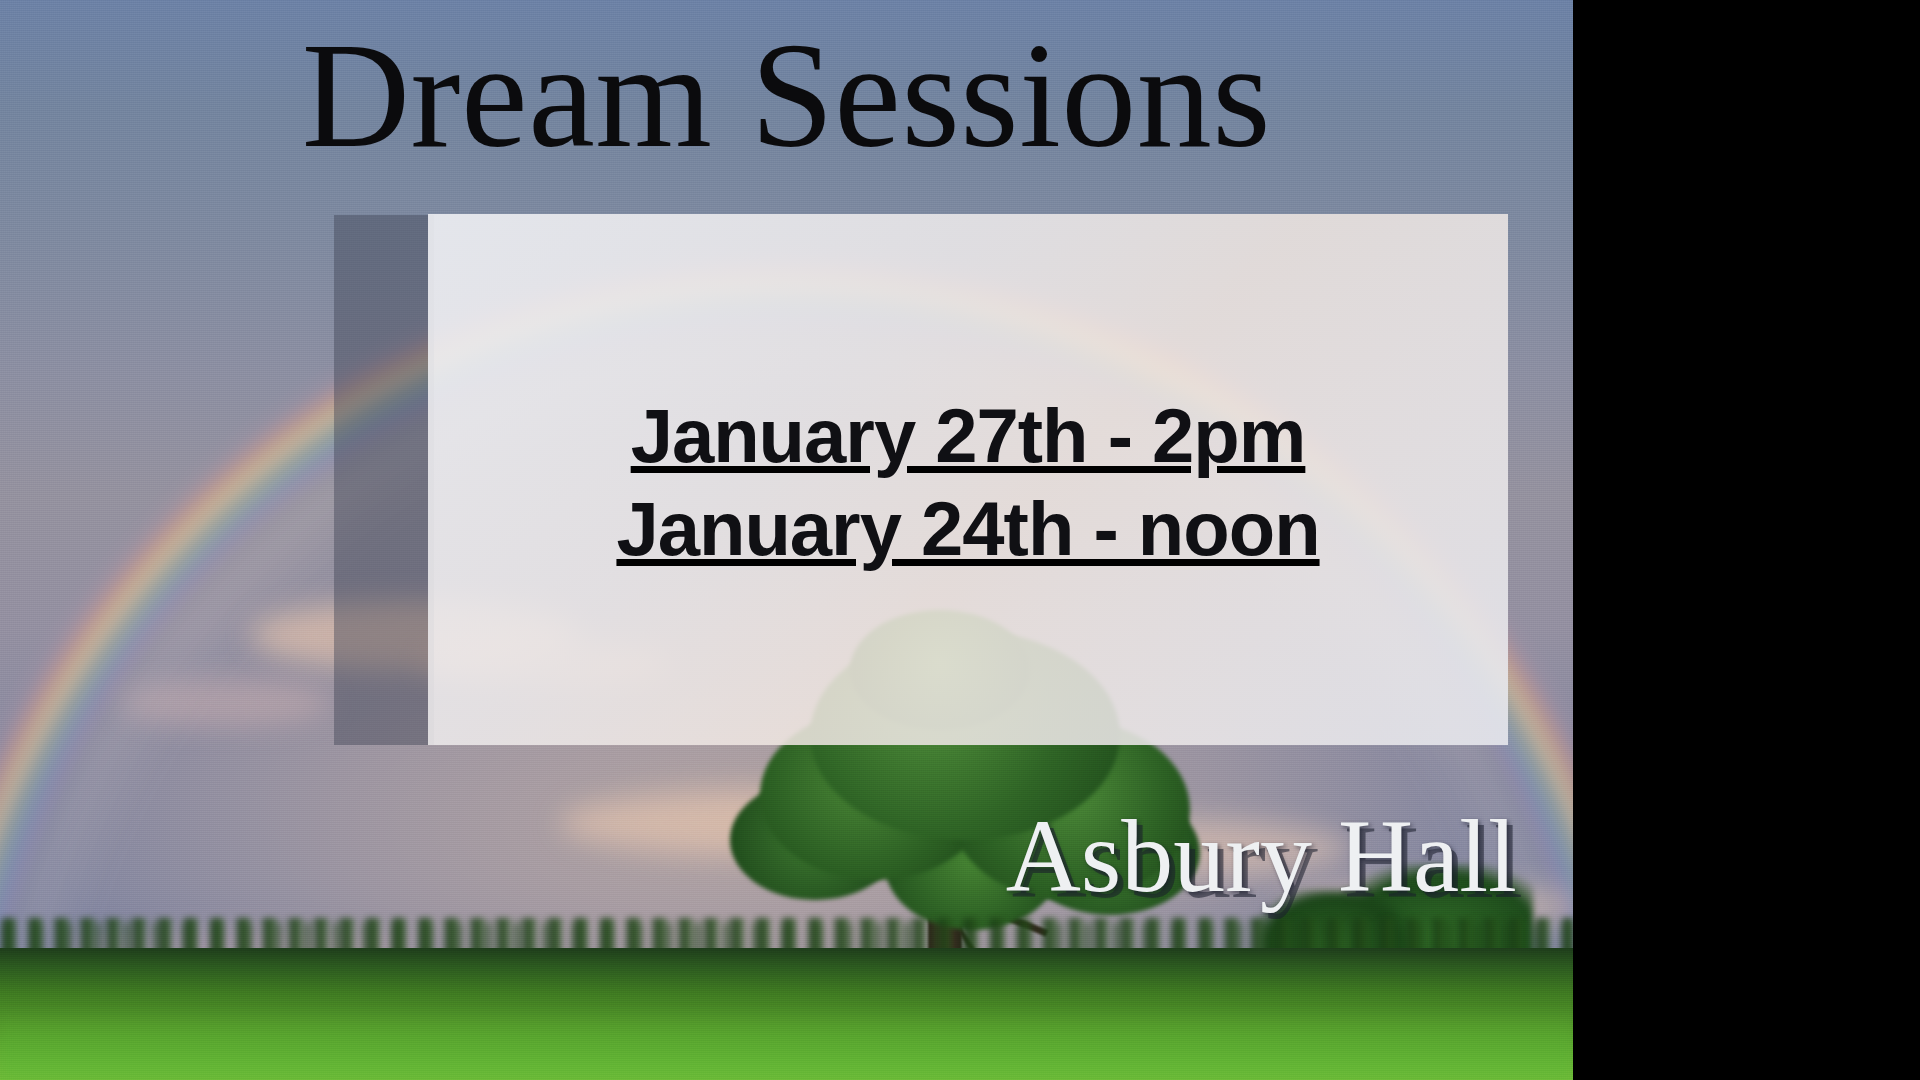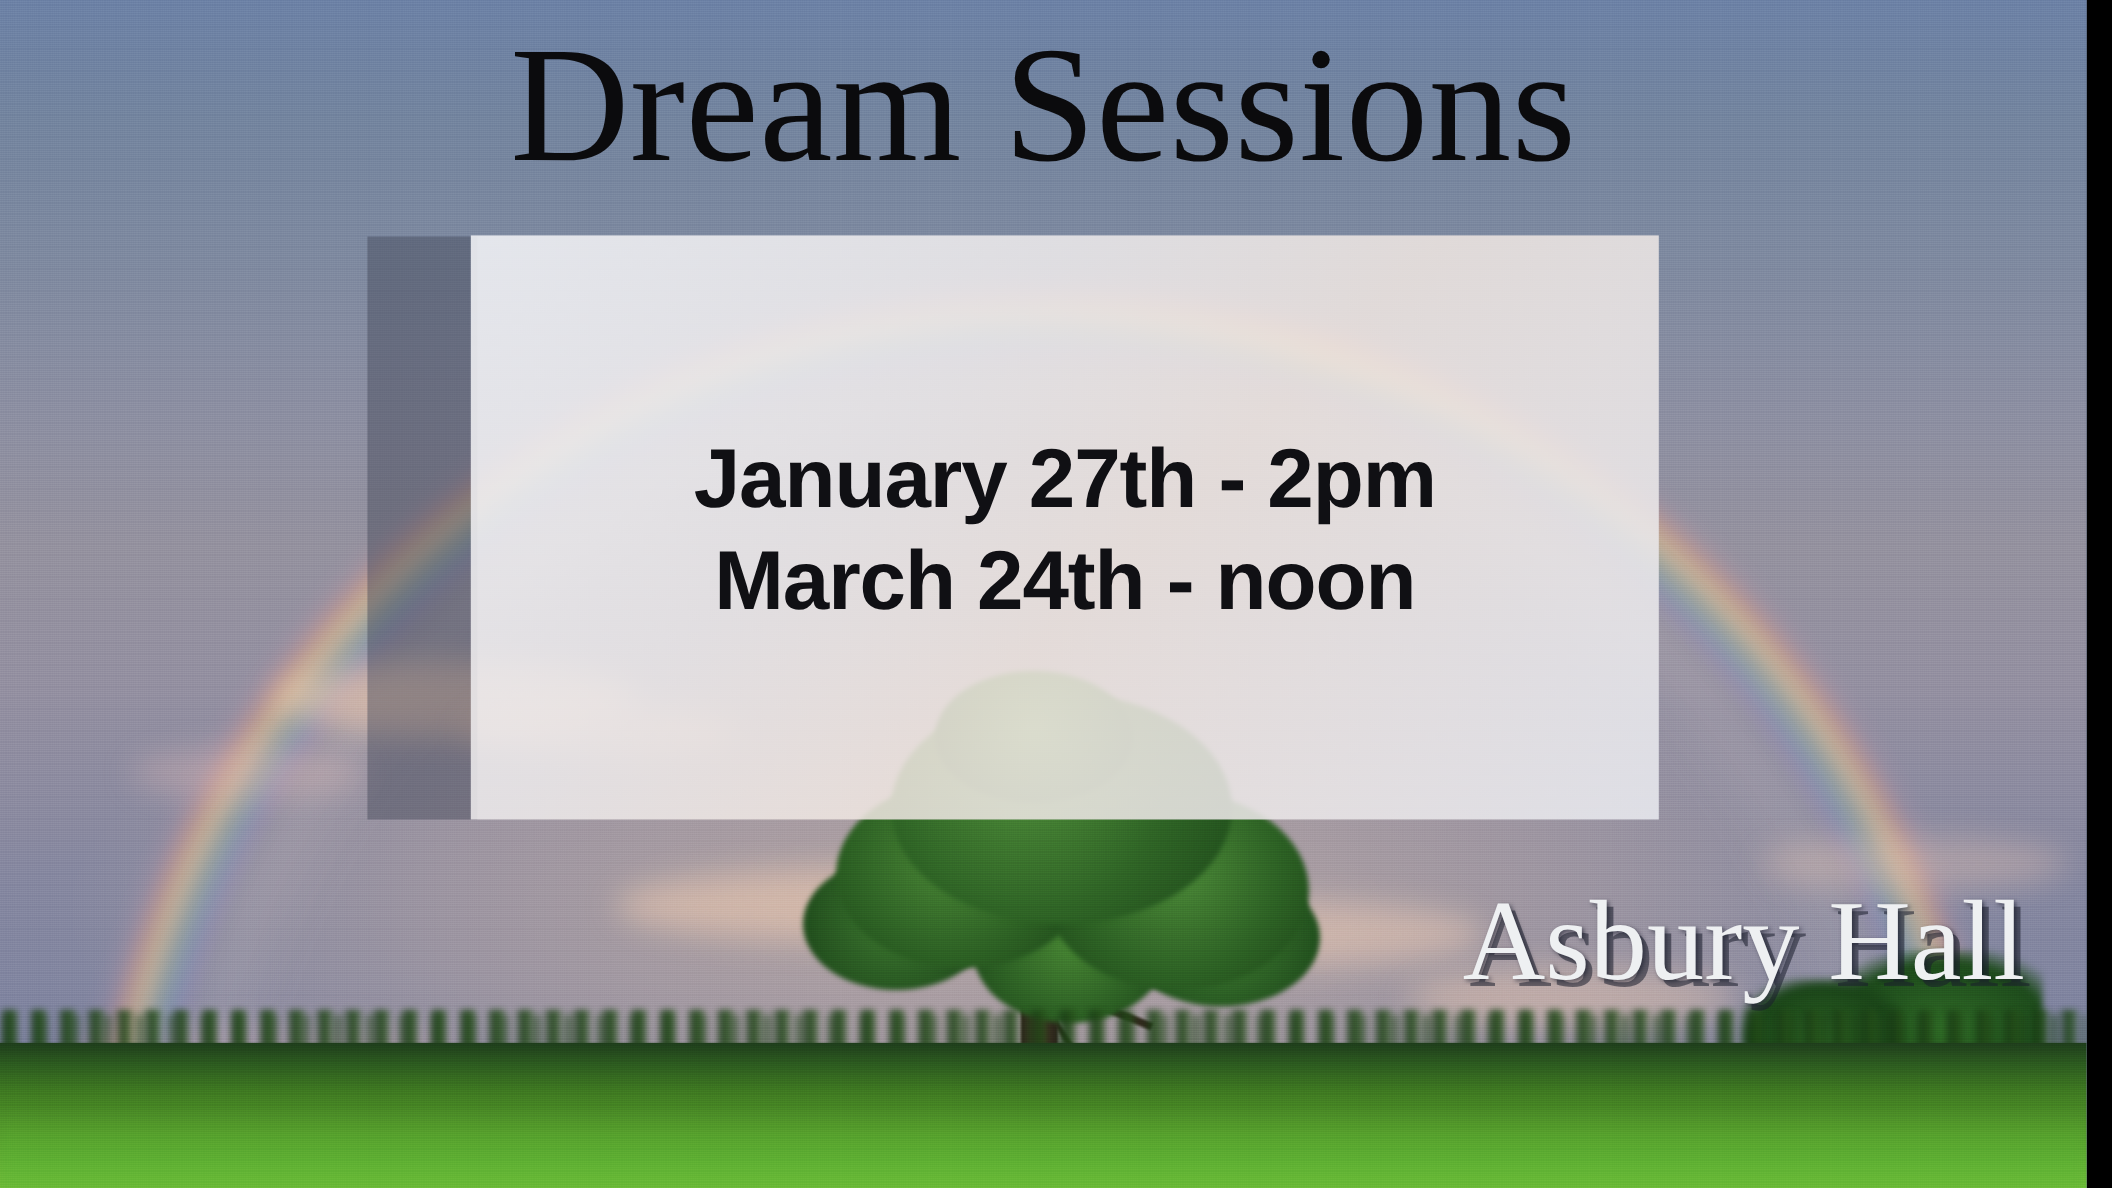--- a/index.html
+++ b/index.html
@@ -1,21 +1,21 @@
 <!DOCTYPE html>
 <html><head>
 <meta charset="utf-8">
 <title>Dream Sessions</title>
 <style>
   html,body{margin:0;padding:0;background:#000;}
   body{font-family:"Liberation Sans",sans-serif;}
 
   #slide{
     position:relative;
-    width:1897px;height:1080px;
+    width:1573px;height:1080px;
     overflow:hidden;
     background:#6e7c96;
   }
 
   
   .bg{position:absolute;inset:0;overflow:hidden;}
 
   
   .sky{
     position:absolute;left:0;top:0;width:100%;height:100%;
@@ -192,20 +192,21 @@
     background:linear-gradient(135deg,
       rgba(239,240,244,.90) 0%,
       rgba(236,233,234,.88) 35%,
       rgba(240,231,226,.86) 55%,
       rgba(230,231,237,.90) 100%);
     z-index:8;
     display:flex;flex-direction:column;
     align-items:center;justify-content:center;
     box-sizing:border-box;
     padding:10px 0 4px;
+    text-decoration:underline;
   }
   .panel .line{
     font-family:"Liberation Sans",sans-serif;
     font-weight:bold;
     font-size:76px;
     line-height:1.22;
     color:#101014;
     letter-spacing:-1px;
     white-space:nowrap;
   }
@@ -274,18 +275,18 @@
 
     <div class="grain"></div>
   </div>
 
   <div class="title">Dream Sessions</div>
 
   <div class="panel-shadow"></div>
 
   <div class="panel">
     <div class="line">January 27th - 2pm</div>
-    <div class="line">March 24th - noon</div>
+    <div class="line">January 24th - noon</div>
   </div>
 
   <div class="venue">Asbury Hall</div>
 
 </div>
 
 </body></html>

